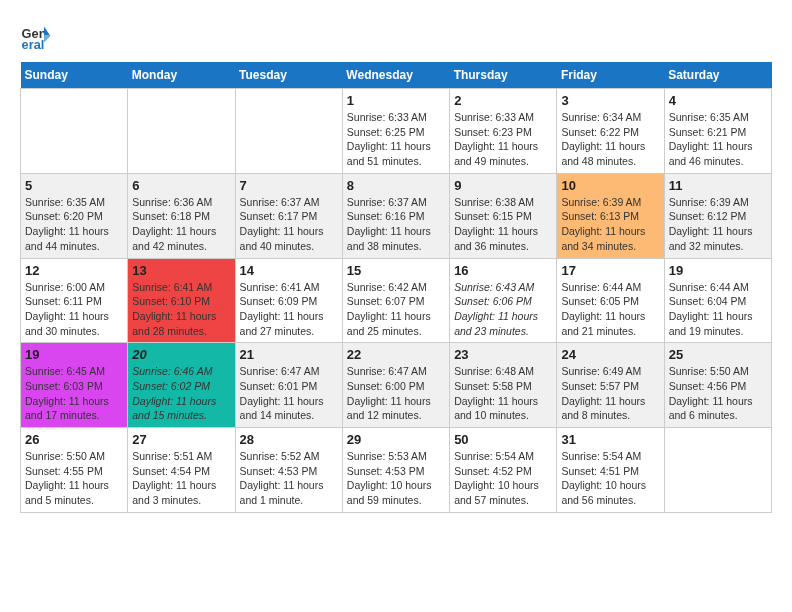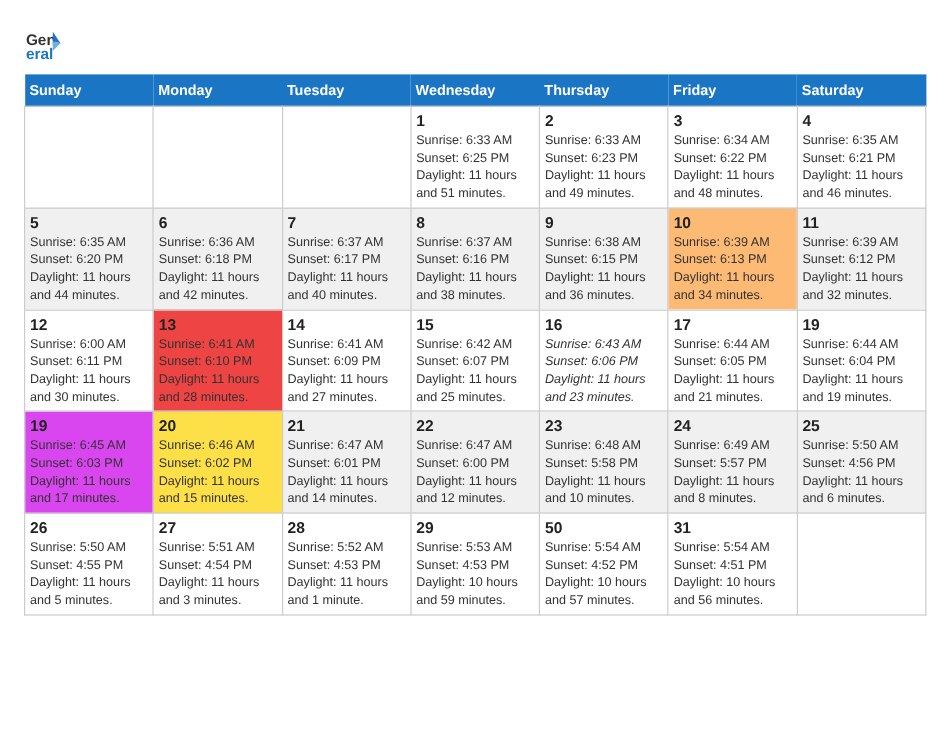--- a/index.html
+++ b/index.html
@@ -250,21 +250,21 @@
         </td>
       </tr>
       <tr>
         <td style="background-color: #d946ef;">
           <div class="day-number">19</div>
           <div class="day-info" style="white-space: pre-line;">Sunrise: 6:45 AM
 Sunset: 6:03 PM
 Daylight: 11 hours
 and 17 minutes.</div>
         </td>
-        <td style="background-color: #fde047;">
+        <td style="background-color: #14b8a6; font-style: italic;">
           <div class="day-number">20</div>
           <div class="day-info" style="white-space: pre-line;">Sunrise: 6:46 AM
 Sunset: 6:02 PM
 Daylight: 11 hours
 and 15 minutes.</div>
         </td>
         <td style="background-color: rgb(240, 240, 240);">
           <div class="day-number">21</div>
           <div class="day-info" style="white-space: pre-line;">Sunrise: 6:47 AM
 Sunset: 6:01 PM

